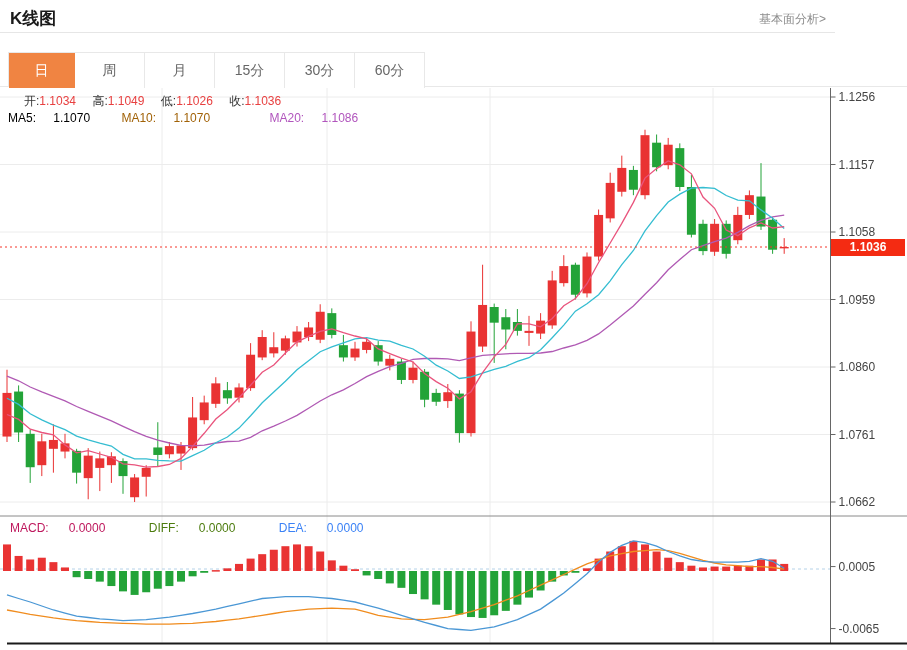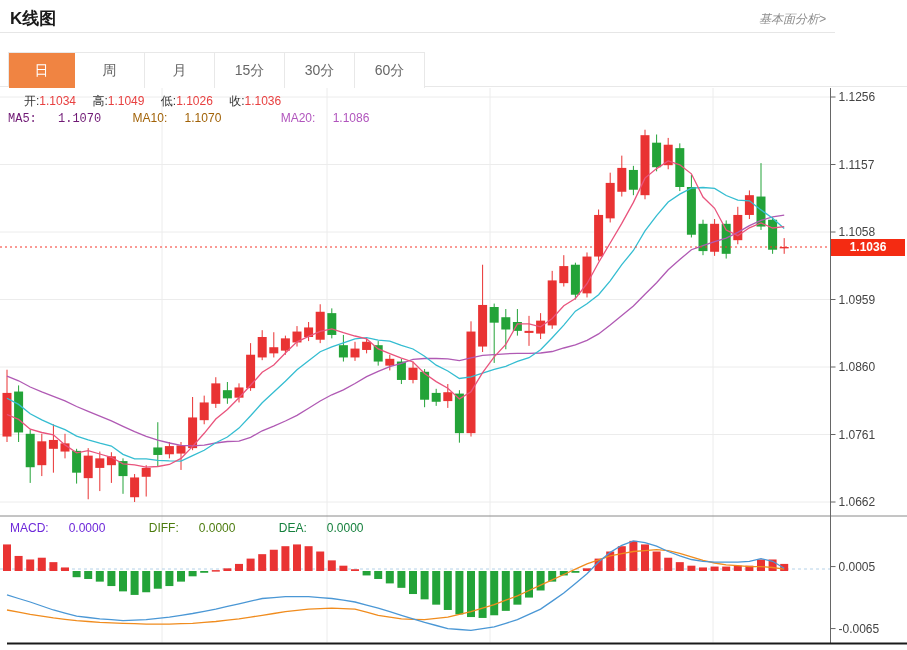--- a/index.html
+++ b/index.html
@@ -3,47 +3,47 @@
 <meta charset="utf-8">
 <style>
   * { margin:0; padding:0; box-sizing:border-box; }
   html,body { background:#fff; }
   body { font-family:"Liberation Sans","DejaVu Sans",sans-serif; }
   .page { position:relative; width:907px; height:650px; background:#fff; overflow:hidden; }
 
   .header { position:absolute; top:0; left:0; width:835px; height:33px;
             border-bottom:1px solid #e6e6e6; }
   .page-title { position:absolute; left:10px; top:7px; font-size:17px; font-weight:bold; color:#1a1a1a; }
-  .fa-link { position:absolute; right:9px; top:11px; font-size:12px; color:#8c8c8c; cursor:pointer; text-decoration:none;font-style:italic; }
+  .fa-link { position:absolute; right:9px; top:11px; font-size:12px; color:#8c8c8c; cursor:pointer; text-decoration:none; }
 
   .tabbar { position:absolute; top:52px; left:0; width:907px; height:35px; border-bottom:1px solid #e8e8e8; }
   .tabstrip { position:absolute; left:8px; top:0; display:flex; height:35px;
               border-top:1px solid #e8e8e8; border-left:1px solid #e8e8e8; }
   .tab { width:70px; height:35px; line-height:34px; text-align:center; font-size:14px; color:#666;
          border-right:1px solid #e8e8e8; background:#fff; cursor:pointer; }
   .tab.first { width:66px; }
   .tab.active { background:#f08442; border-color:#f08442; color:#fff; }
 
   .chart-region { position:absolute; top:88px; left:0; width:907px; height:562px; }
   svg.chart-canvas { position:absolute; top:0; left:0; }
 
   .legend-ohlc { position:absolute; top:5px; left:24px; font-size:12px; white-space:nowrap; z-index:3; }
   .legend-ohlc .lbl { color:#333; }
   .legend-ohlc .val { color:#e84040; margin-right:13px; }
   .legend-ma { position:absolute; top:23px; left:8px; font-size:12px; white-space:nowrap; z-index:3; }
   .legend-ma span { margin-right:14px; }
-  .ma5-c  { color:#701a75;font-family:Liberation Mono, monospace; }
+  .ma5-c  { color:#000000; }
   .ma10-c { color:#a16207; }
   .ma20-c { color:#b155bd;margin-left:28px; }
 
   .legend-macd { position:absolute; top:433px; left:10px; font-size:12px; white-space:nowrap; z-index:3; }
   .legend-macd span { margin-right:20px; }
-  .macd-c { color:#6d28d9; }
+  .macd-c { color:#be185d; }
   .diff-c { color:#4d7c0f; }
-  .dea-c  { color:#15803d; }
+  .dea-c  { color:#3b82f6; }
 
   .price-tag { position:absolute; left:831px; top:151px; width:74px; height:17px;
                background:#f42b12; color:#fff; font-size:12px; font-weight:bold;
                text-align:center; line-height:17px; z-index:4; }
 </style>
 </head>
 <body>
 
 <div class="page">
 

